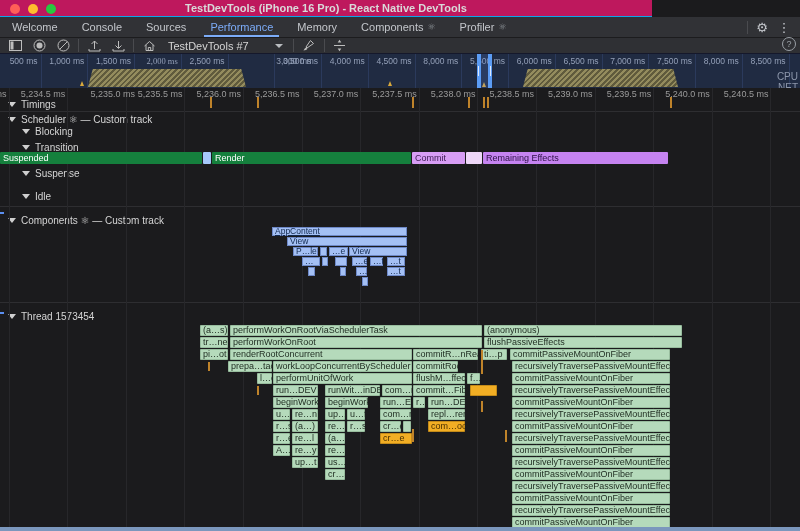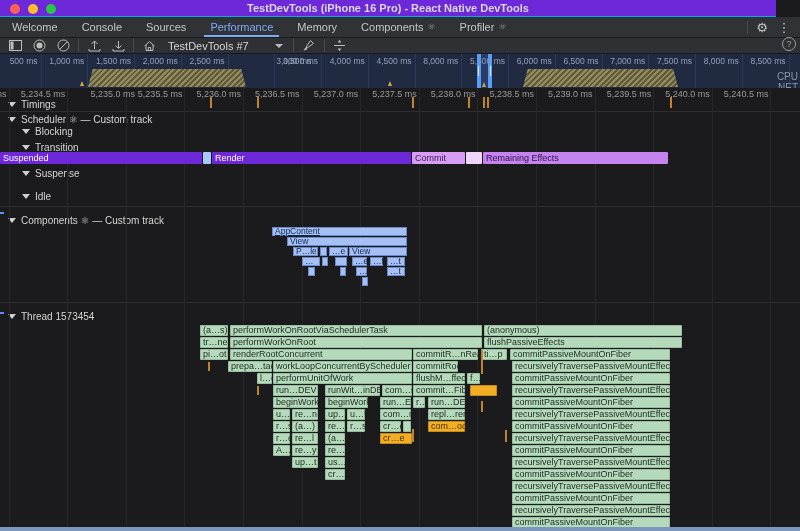--- a/index.html
+++ b/index.html
@@ -1,20 +1,20 @@
 <!DOCTYPE html>
 <html><head>
 <meta charset="utf-8">
 <style>
   html,body{margin:0;padding:0;background:#000;}
   #app{position:relative;width:800px;height:531px;overflow:hidden;
        font-family:"Liberation Sans","DejaVu Sans",sans-serif;
        background:#1b1b1d;color:#d5d5d5;}
   
-  .titlebar{position:absolute;left:0;top:0;width:776px;height:16px;background:#6d28d9;
+  .titlebar{position:absolute;left:0;top:0;width:652px;height:16px;background:#be185d;
             border-bottom:2px solid #0ea5e9;}
   .lights{position:absolute;left:10px;top:4px;display:flex;gap:8px;}
   .light{width:10px;height:10px;border-radius:50%;}
   .titlebar .title{position:absolute;left:0;right:0;top:2px;text-align:center;
             font-size:11px;font-weight:bold;color:#d9d9d9;}
   
   .tabbar{position:absolute;left:0;top:17px;width:800px;height:20px;background:#313236;
           border-bottom:1px solid #1c1c1e;display:flex;align-items:stretch;}
   .tab{display:flex;align-items:center;gap:4px;padding:0 12px;font-size:11px;color:#c3c6cb;
        position:relative;cursor:default;}
@@ -54,21 +54,21 @@
   .hsep{position:absolute;left:0;width:800px;height:1px;background:#2e2e31;}
   .ruler-label{position:absolute;width:66px;font-size:9px;color:#9b9b9b;text-align:right;top:1px;}
   .track-label{position:absolute;display:flex;align-items:center;gap:5px;font-size:10px;color:#d5d5d5;white-space:nowrap;}
   .tri{width:0;height:0;border-left:4px solid transparent;border-right:4px solid transparent;
        border-top:5px solid #cfcfcf;}
   .bar{position:absolute;box-sizing:border-box;font-size:9px;line-height:10px;overflow:hidden;
        white-space:nowrap;padding:0 3px;border-radius:1px;}
   .bar.green{background:#b5dabb;color:#1e2b20;box-shadow:inset 0 0 0 1px rgba(20,60,30,.18);}
   .bar.amber{background:#f2ae24;color:#4a3000;box-shadow:inset 0 0 0 1px rgba(90,60,0,.3);}
   .bar.blue{background:#a4c0f4;color:#12294f;box-shadow:inset 0 0 0 1px #6d88c7;}
-  .bar.tblue{background:#6d28d9;color:#fff;}
+  .bar.tblue{background:#15803d;color:#fff;}
   .bar.tlite{background:#a6c8fa;}
   .bar.tlav{background:#d79df4;color:#3c1a52;}
   .bar.tpink{background:#eed7f8;}
   .bar.tpurp{background:#c583f0;color:#2d1046;}
   .marker{position:absolute;width:2px;background:#bf832a;}
   .edge-dash{position:absolute;left:0;width:4px;height:2px;background:#5b8ff0;}
   .bottom-strip{position:absolute;left:0;top:527px;width:800px;height:4px;background:#7b97bd;}
 </style>
 </head>
 <body>
@@ -178,21 +178,21 @@
   <div class="help">?</div>
 
   <div class="overview" id="overview">
       <div class="ov-grid" style="left: 40.5px;"></div>
       <div class="ov-label" style="left: -22.5px;">500 ms</div>
       <div class="ov-grid" style="left: 87.25px;"></div>
       <div class="ov-label" style="left: 24.25px;">1,000 ms</div>
       <div class="ov-grid" style="left: 134px;"></div>
       <div class="ov-label" style="left: 71px;">1,500 ms</div>
       <div class="ov-grid" style="left: 180.75px;"></div>
-      <div class="ov-label" style="left: 117.75px;">2,000 ms</div>
+      <div class="ov-label" style="left: 117.75px; font-family: Liberation Serif, serif;">2,000 ms</div>
       <div class="ov-grid" style="left: 227.5px;"></div>
       <div class="ov-label" style="left: 164.5px;">2,500 ms</div>
       <div class="ov-grid" style="left: 274.25px;"></div>
       <div class="ov-label" style="left: 211.25px; padding-left: 40px;">3,000 ms</div>
       <div class="ov-grid" style="left: 321px;"></div>
       <div class="ov-label" style="left: 258px;">3,500 ms</div>
       <div class="ov-grid" style="left: 367.75px;"></div>
       <div class="ov-label" style="left: 304.75px;">4,000 ms</div>
       <div class="ov-grid" style="left: 414.5px;"></div>
       <div class="ov-label" style="left: 351.5px;">4,500 ms</div>

